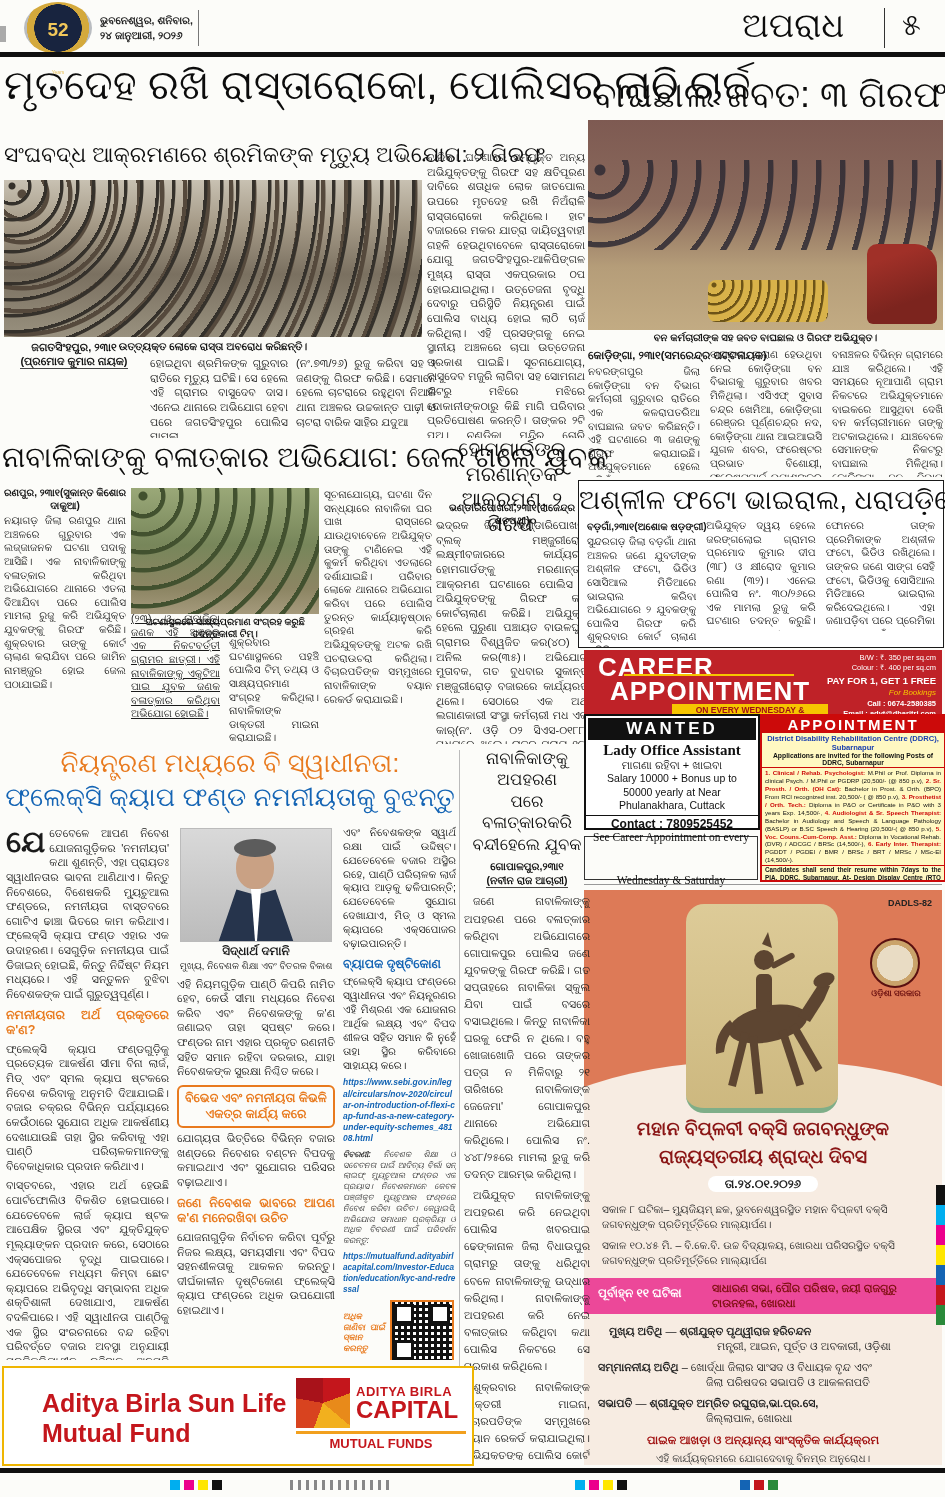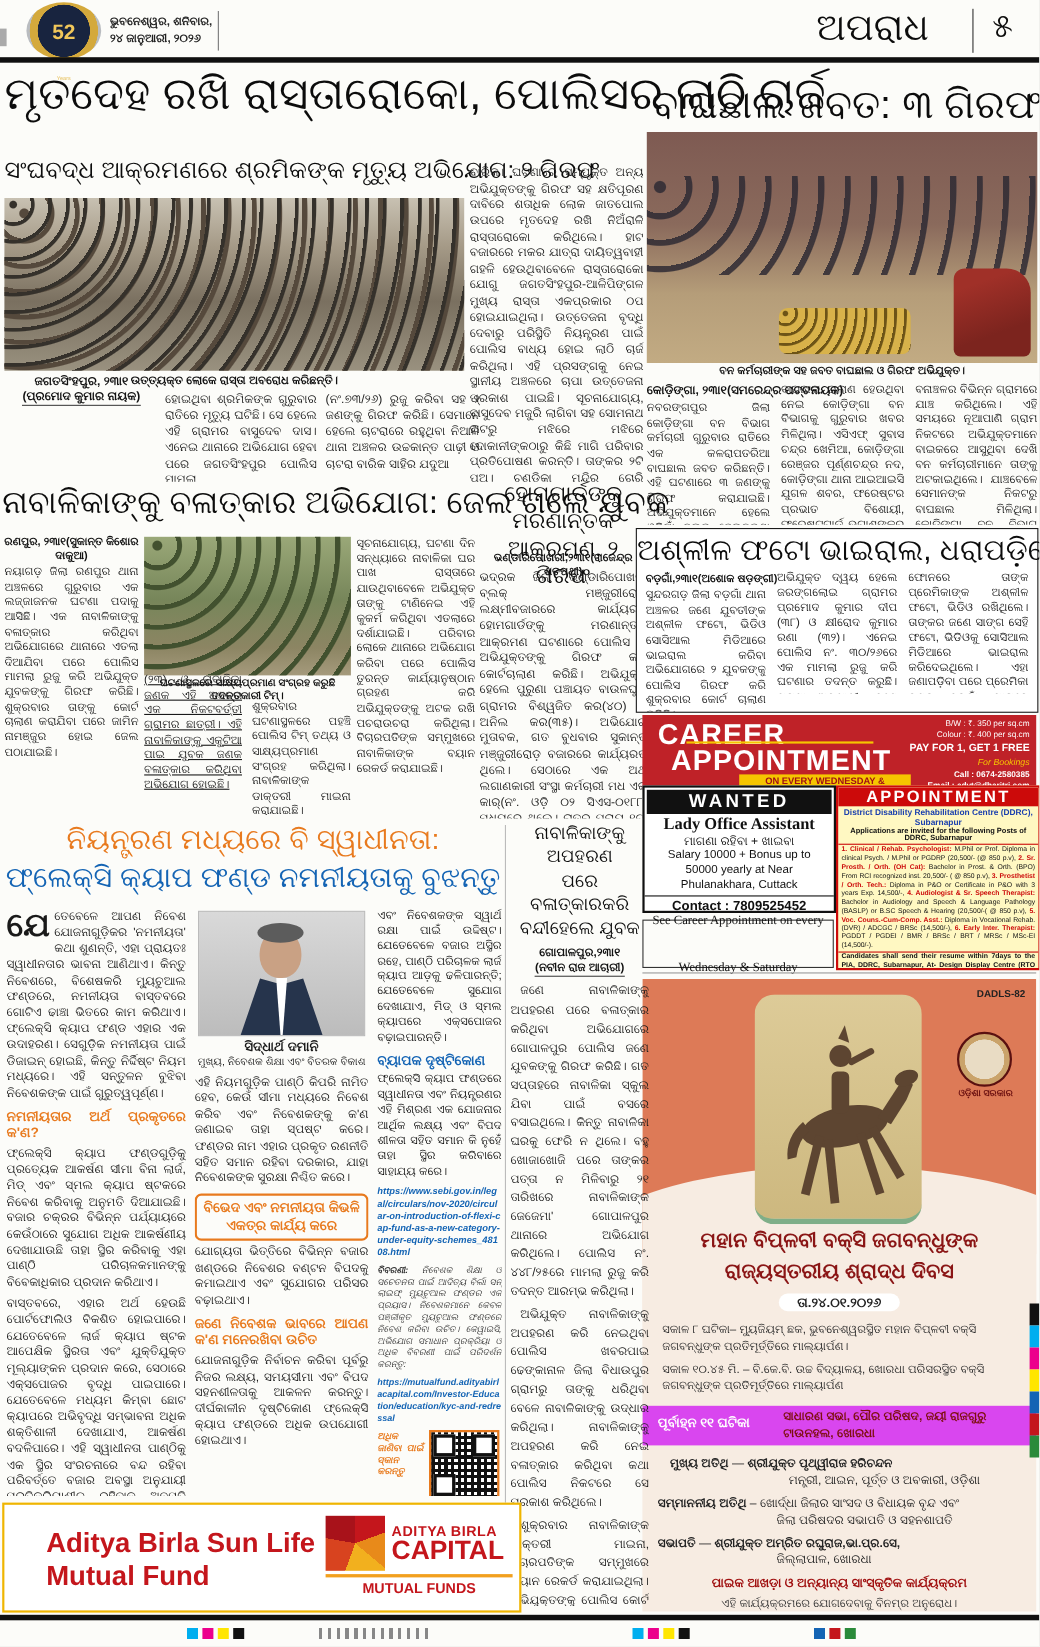--- a/index.html
+++ b/index.html
@@ -181,31 +181,31 @@
           <path d="M76 40 L82 28 L86 44 Z"></path>
           <rect x="84" y="60" width="26" height="6" rx="3" transform="rotate(-28 84 60)"></rect>
         </g>
       </svg>
     </div>
     <div class="ctr b" style="position:absolute;left:0;top:228px;width:358px;font-size:19px;color:#8a1515;">ମହାନ ବିପ୍ଳବୀ ବକ୍ସି ଜଗବନ୍ଧୁଙ୍କ</div>
     <div class="ctr b" style="position:absolute;left:0;top:256px;width:358px;font-size:19px;color:#8a1515;">ରାଜ୍ୟସ୍ତରୀୟ ଶ୍ରାଦ୍ଧ ଦିବସ</div>
     <div class="ctr b" style="position:absolute;left:124px;top:286px;width:110px;background:#fff;border-radius:10px;font-size:12px;color:#222;padding:1px 0;">ତା.୨୪.୦୧.୨୦୨୬</div>
     <div style="position:absolute;left:18px;top:312px;width:322px;font-size:10.5px;line-height:1.45;color:#2a2a2a;">ସକାଳ ୮ ଘଟିକା–  ମ୍ୟୁଜିୟମ୍ ଛକ, ଭୁବନେଶ୍ୱରସ୍ଥିତ ମହାନ ବିପ୍ଳବୀ ବକ୍ସି ଜଗବନ୍ଧୁଙ୍କ ପ୍ରତିମୂର୍ତ୍ତିରେ ମାଲ୍ୟାର୍ପଣ।</div>
     <div style="position:absolute;left:18px;top:348px;width:322px;font-size:10.5px;line-height:1.45;color:#2a2a2a;">ସକାଳ ୧୦.୪୫ ମି. – ବି.କେ.ବି. ଉଚ୍ଚ ବିଦ୍ୟାଳୟ, ଖୋରଧା ପରିସରସ୍ଥିତ ବକ୍ସି ଜଗବନ୍ଧୁଙ୍କ ପ୍ରତିମୂର୍ତ୍ତିରେ ମାଲ୍ୟାର୍ପଣ</div>
-    <div style="position:absolute;left:0;top:388px;width:358px;height:36px;background:#d946ef;">
+    <div style="position:absolute;left:0;top:388px;width:358px;height:36px;background:#ec4899;">
       <span class="b" style="position:absolute;left:14px;top:8px;font-size:12px;color:#fff;">ପୂର୍ବାହ୍ନ ୧୧ ଘଟିକା</span>
       <span class="b" style="position:absolute;left:128px;top:3px;width:222px;font-size:11px;color:#7e0f0f;line-height:1.4;">ସାଧାରଣ ସଭା, ପୌର ପରିଷଦ, ଜୟୀ ରାଜଗୁରୁ ଟାଉନହଲ, ଖୋରଧା</span>
     </div>
     <div style="position:absolute;left:14px;top:434px;width:336px;font-size:11px;line-height:1.4;color:#222;margin-left:11px;">
       <span class="b">ମୁଖ୍ୟ ଅତିଥି</span> — <span class="b">ଶ୍ରୀଯୁକ୍ତ ପୃଥ୍ୱୀରାଜ ହରିଚନ୍ଦନ</span><br>
       <span style="margin-left:108px;">ମନ୍ତ୍ରୀ, ଆଇନ, ପୂର୍ତ୍ତ ଓ ଅବକାରୀ, ଓଡ଼ିଶା</span>
     </div>
     <div style="position:absolute;left:14px;top:470px;width:336px;font-size:11px;line-height:1.4;color:#222;">
       <span class="b">ସମ୍ମାନନୀୟ ଅତିଥି</span> – <span>ଖୋର୍ଦ୍ଧା ଜିଲାର ସାଂସଦ ଓ ବିଧାୟକ ବୃନ୍ଦ ଏବଂ</span><br>
-      <span style="margin-left:108px;">ଜିଲା ପରିଷଦର ସଭାପତି ଓ ସହନଶାପତି</span>
+      <span style="margin-left:108px;">ଜିଲା ପରିଷଦର ସଭାପତି ଓ ଆକଳନାପତି</span>
     </div>
     <div style="position:absolute;left:14px;top:506px;width:336px;font-size:11px;line-height:1.4;color:#222;">
       <span class="b">ସଭାପତି</span> — <span class="b">ଶ୍ରୀଯୁକ୍ତ ଅମ୍ରିତ ରଘୁରାଜ,ଭା.ପ୍ର.ସେ,</span><br>
       <span style="margin-left:108px;">ଜିଲ୍ଲାପାଳ, ଖୋରଧା</span>
     </div>
     <div class="ctr b" style="position:absolute;left:0;top:544px;width:358px;font-size:11.5px;color:#a01010;">ପାଇକ ଆଖଡ଼ା ଓ ଅନ୍ୟାନ୍ୟ ସାଂସ୍କୃତିକ କାର୍ଯ୍ୟକ୍ରମ</div>
     <div class="ctr" style="position:absolute;left:0;top:562px;width:358px;font-size:10.5px;color:#333;">ଏହି କାର୍ଯ୍ୟକ୍ରମରେ ଯୋଗଦେବାକୁ ବିନମ୍ର ଅନୁରୋଧ।</div>
 
   </div>
 
@@ -236,21 +236,21 @@
     <p class="np">ଯୋଜନାଗୁଡ଼ିକ ନିର୍ବାଚନ କରିବା ପୂର୍ବରୁ ନିଜର ଲକ୍ଷ୍ୟ, ସମୟସୀମା ଏବଂ ବିପଦ ସହନଶୀଳତାକୁ ଆକଳନ କରନ୍ତୁ। ଦୀର୍ଘକାଳୀନ ଦୃଷ୍ଟିକୋଣ ଫ୍ଲେକ୍ସି କ୍ୟାପ ଫଣ୍ଡରେ ଅଧିକ ଉପଯୋଗୀ ହୋଇଥାଏ।</p>
   </div>
 
   <div class="abs flexi jt" style="left:343px;top:826px;width:113px;height:534px;overflow:hidden;font-size:10.5px;line-height:1.32;">
     <p class="np">ଏବଂ ନିବେଶକଙ୍କ ସ୍ୱାର୍ଥ ରକ୍ଷା ପାଇଁ ଉଦ୍ଦିଷ୍ଟ। ଯେତେବେଳେ ବଜାର ଅସ୍ଥିର ରହେ, ପାଣ୍ଠି ପରିଚାଳକ ଲାର୍ଜ କ୍ୟାପ ଆଡ଼କୁ ଢଳିପାରନ୍ତି; ଯେତେବେଳେ ସୁଯୋଗ ଦେଖାଯାଏ, ମିଡ୍ ଓ ସ୍ମଲ କ୍ୟାପରେ ଏକ୍ସପୋଜର ବଢ଼ାଇପାରନ୍ତି।</p>
     <div class="subh blue">ବ୍ୟାପକ ଦୃଷ୍ଟିକୋଣ</div>
     <p class="np">ଫ୍ଲେକ୍ସି କ୍ୟାପ ଫଣ୍ଡରେ ସ୍ୱାଧୀନତା ଏବଂ ନିୟନ୍ତ୍ରଣର ଏହି ମିଶ୍ରଣ ଏକ ଯୋଜନାର ଆର୍ଥିକ ଲକ୍ଷ୍ୟ ଏବଂ ବିପଦ ଶୀଳତା ସହିତ ସମାନ କି ନୁହେଁ ତାହା ସ୍ଥିର କରିବାରେ ସାହାଯ୍ୟ କରେ।</p>
     <p class="np b blue" style="font-size:8.5px;word-break:break-all;font-style:italic;">https://www.sebi.gov.in/legal/circulars/nov-2020/circular-on-introduction-of-flexi-cap-fund-as-a-new-category-under-equity-schemes_48108.html</p>
     <p class="np" style="font-size:8.2px;font-style:italic;color:#333;"><span class="b">ବିବରଣୀ:</span> <span>ନିବେଶକ ଶିକ୍ଷା ଓ ସଚେତନତା ପାଇଁ ଆଦିତ୍ୟ ବିର୍ଲା ସନ୍ ଲାଇଫ୍ ମ୍ୟୁଚୁଆଲ ଫଣ୍ଡର ଏକ ପ୍ରୟାସ। ନିବେଶକମାନେ କେବଳ ପଞ୍ଜୀକୃତ ମ୍ୟୁଚୁଆଲ ଫଣ୍ଡରେ ନିବେଶ କରିବା ଉଚିତ। କେୱାଇସି, ଅଭିଯୋଗ ସମାଧାନ ପ୍ରକ୍ରିୟା ଓ ଅଧିକ ବିବରଣୀ ପାଇଁ ପରିଦର୍ଶନ କରନ୍ତୁ:</span></p>
     <p class="np b blue" style="font-size:8.2px;word-break:break-all;font-style:italic;">https://mutualfund.adityabirlacapital.com/Investor-Education/education/kyc-and-redressal</p>
-    <div style="display:flex;align-items:flex-start;gap:5px;">
+    <div style="display:flex;align-items:center;gap:5px;">
       <span class="b orange" style="width:42px;font-size:8.5px;font-style:italic;line-height:1.25;">ଅଧିକ ଜାଣିବା ପାଇଁ ସ୍କାନ କରନ୍ତୁ</span>
       <span class="qr">
           <i style="left:2px;top:2px;"></i>
           <i style="right:2px;top:2px;"></i>
           <i style="left:2px;bottom:2px;"></i>
         </span>
     </div>
   </div>
 
   <div class="abs vr" style="left:459px;top:750px;height:706px;background:#bbb;"></div>

